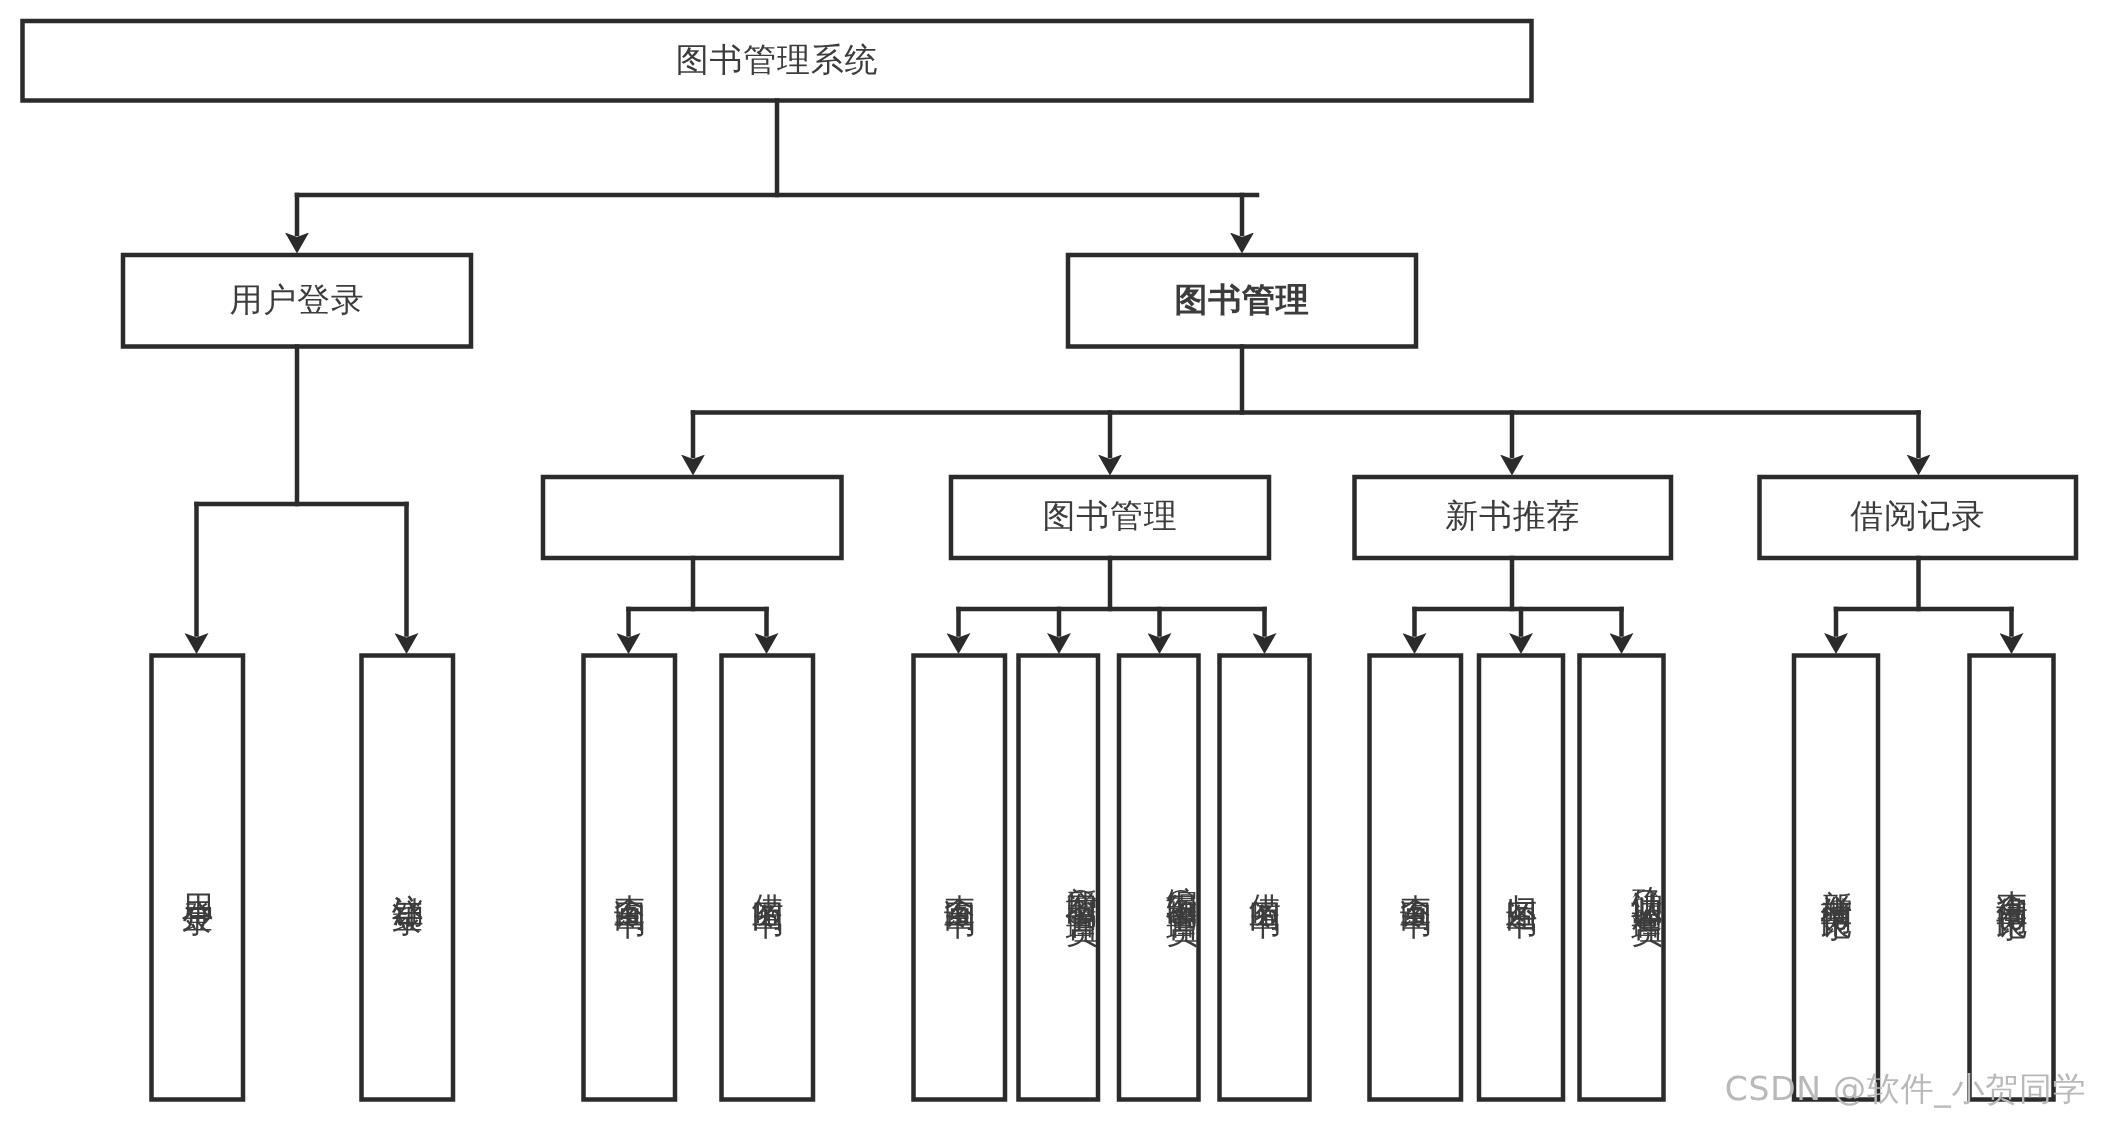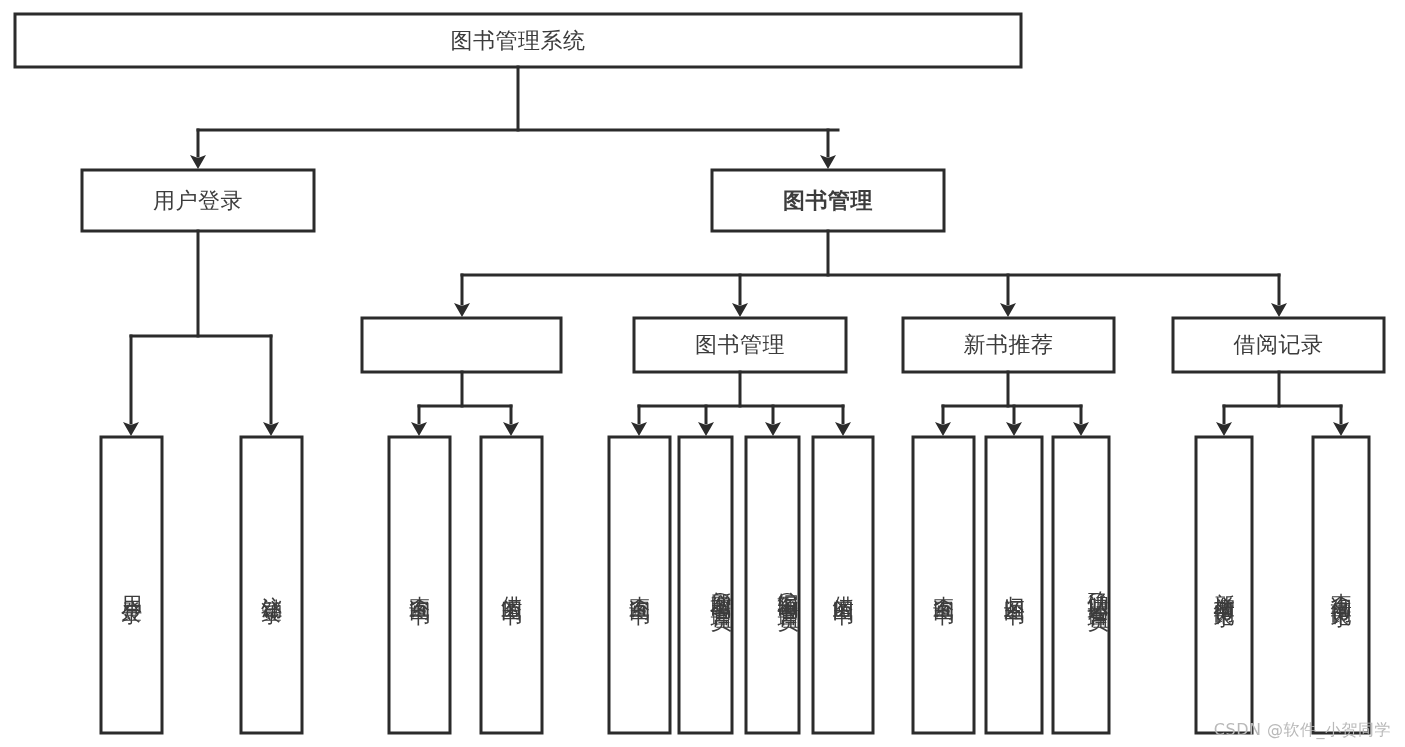--- a/index.html
+++ b/index.html
@@ -66,21 +66,21 @@
     box-sizing: border-box;
   }
   .node-label.vert.centered {
     align-items: center;
     padding-top: 0;
   }
   .watermark {
     position: absolute;
     right: 14px;
     bottom: 6px;
-    font-size: 16px;
+    font-size: 22px;
     color: #b9b9b9;
     font-family: "DejaVu Sans", "Liberation Sans", sans-serif;
     white-space: nowrap;
     letter-spacing: 0.5px;
   }
 </style>
 </head>
 <body>
 
 <div id="diagram-root">

